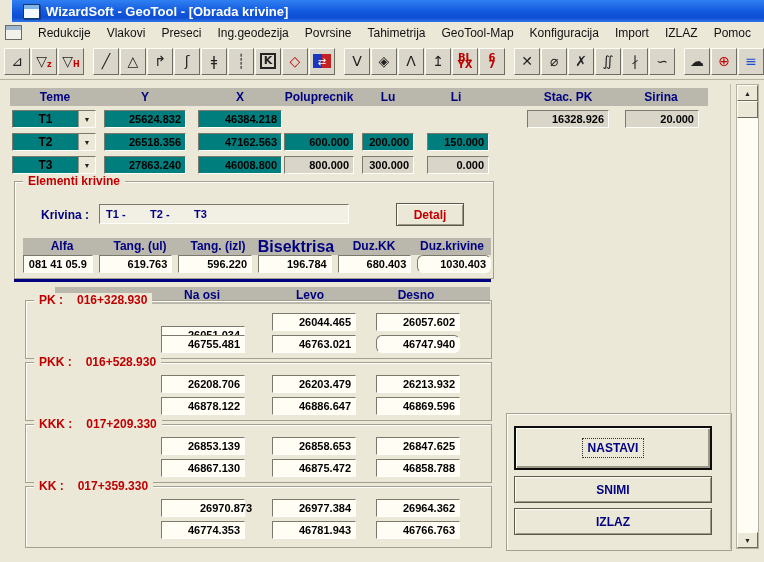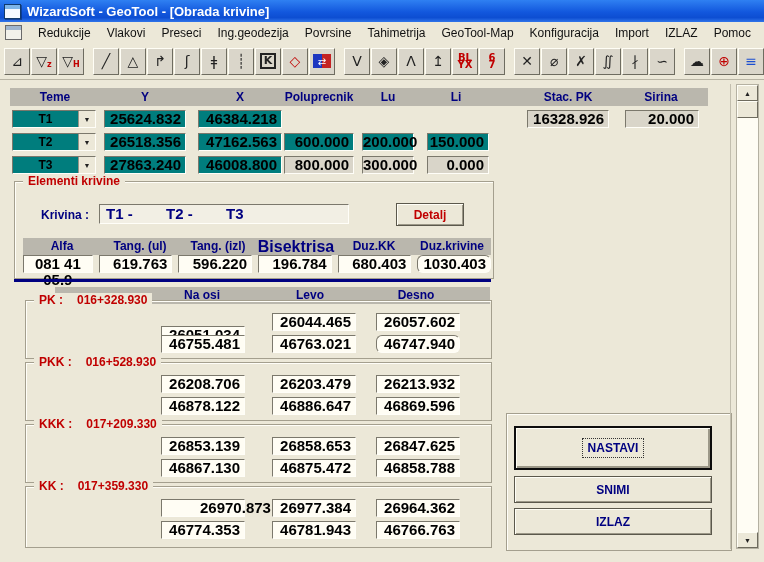--- a/index.html
+++ b/index.html
@@ -1,21 +1,21 @@
 <!DOCTYPE html>
 <html><head>
 <meta charset="utf-8">
 <style>
   html,body{margin:0;padding:0;background:#555;}
   #app{position:relative;width:764px;height:562px;background:#ece8d8;overflow:hidden;
        font-family:"Liberation Sans",sans-serif;-webkit-font-smoothing:none;}
   
-  .titlebar{position:absolute;top:0;left:0;right:0;height:22px;
+  .titlebar{position:absolute;top:0;left:12px;right:0;height:22px;
     background:linear-gradient(180deg,#2f80f2 0%,#1257dd 55%,#0d4ed2 80%,#2f74ea 100%);
-    display:flex;align-items:center;padding-left:4px;color:#fff;font-weight:bold;font-size:13px;}
+    display:flex;align-items:center;padding-left:11px;color:#fff;font-weight:bold;font-size:13px;}
   .app-icon{width:15px;height:13px;margin-right:6px;border:1px solid #123a6b;
     background:linear-gradient(180deg,#7fb5e8 0 4px,#f4f8ff 4px);box-shadow:1px 1px 0 rgba(0,0,0,.3);}
   
   .menubar{position:absolute;top:22px;left:0;right:0;height:21px;background:#ece8d8;
     display:flex;align-items:center;font-size:12px;color:#111;border-bottom:1px solid #dcd8c8;}
   .child-icon{width:15px;height:13px;margin:0 8px 0 5px;border:1px solid #6a6a6a;
     background:linear-gradient(180deg,#9fb6cf 0 4px,#f2f1ea 4px);}
   .menu-item{padding:2px 8px;white-space:nowrap;}
   
   .toolbar{position:absolute;top:43px;left:0;right:0;height:36px;background:#ece8d8;
@@ -28,21 +28,21 @@
   .tb-small{font-size:10px;line-height:7px;white-space:pre;font-weight:bold;text-align:center;}
   .tb-boxed{border:2px solid #222;padding:0 2px;font-weight:bold;font-size:11px;line-height:12px;}
   .tb-split{width:18px;height:14px;background:linear-gradient(90deg,#1c36c0 50%,#c42222 50%);
     color:#fff;display:flex;align-items:center;justify-content:center;font-size:10px;}
   .tb-sub{font-size:8px;color:#c00000;font-weight:bold;margin-top:7px;}
   
   .strip{position:absolute;background:#bab7ad;}
   .hdr{position:absolute;color:#000080;font-weight:bold;font-size:12px;text-align:center;line-height:18px;}
   .fld{position:absolute;height:18px;box-sizing:border-box;
     border:1px solid;border-color:#7b786c #fffef8 #fffef8 #7b786c;
-    font-size:15px;font-weight:bold;line-height:16px;text-align:right;padding-right:4px;color:#000;}
+    font-size:11px;font-weight:bold;line-height:16px;text-align:right;padding-right:4px;color:#000;}
   .f-teal{background:#007d7d;}
   .f-gray{background:#d9d5c9;}
   .f-white{background:#fffdf4;}
   .combo{position:absolute;width:84px;height:18px;display:flex;box-sizing:border-box;
     border:1px solid;border-color:#7b786c #fffef8 #fffef8 #7b786c;background:#007d7d;}
   .combo-text{flex:1;text-align:center;font-weight:bold;font-size:12px;line-height:16px;color:#000;}
   .combo-btn{width:16px;background:#ece8d8;border-left:1px solid #9a9688;display:flex;
     align-items:center;justify-content:center;font-size:7px;color:#222;}
   .gbox{position:absolute;border:1px solid #a49f8e;box-shadow:inset 1px 1px 0 #fffef8;}
   .gbox-legend{position:absolute;top:-8px;left:8px;background:#ece8d8;padding:0 5px;

